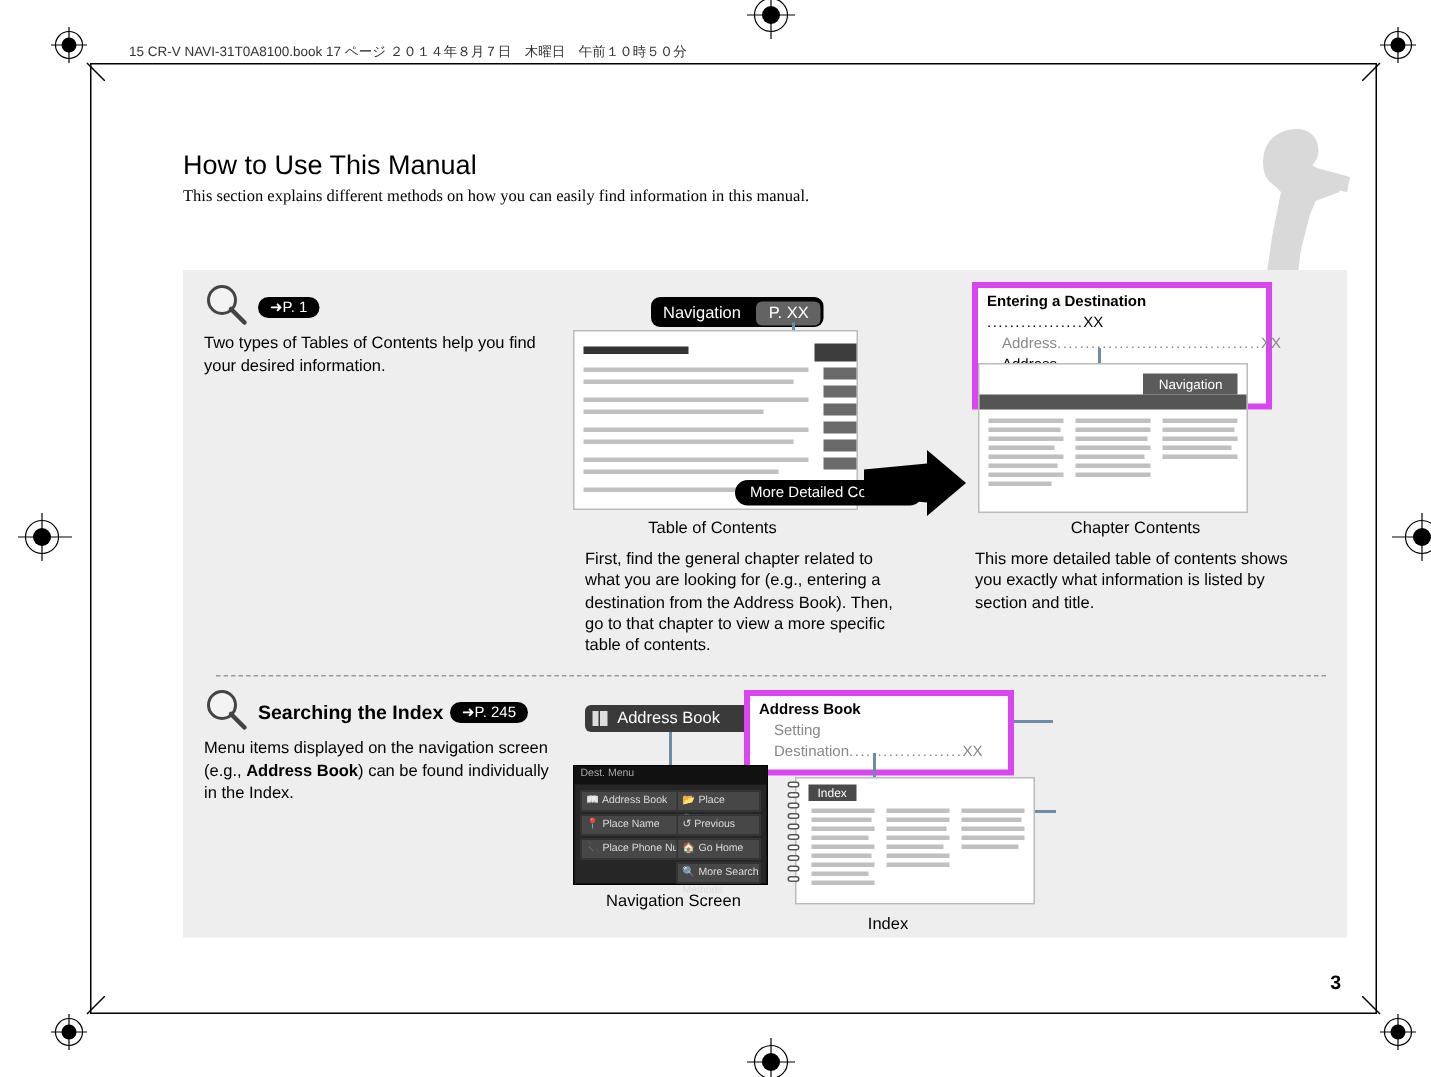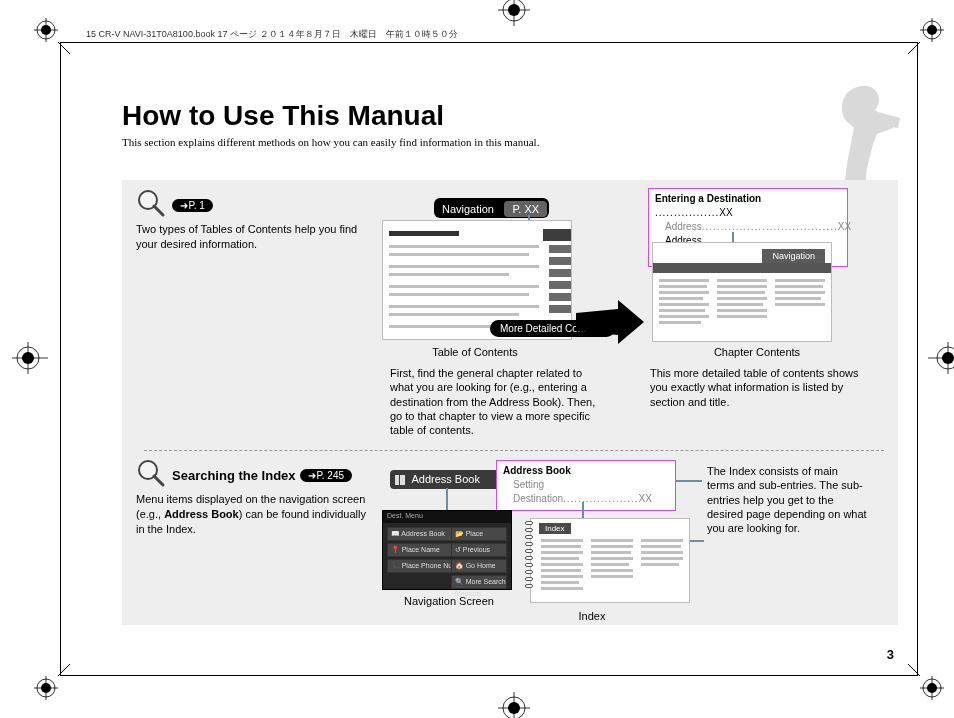--- a/index.html
+++ b/index.html
@@ -22,21 +22,21 @@
   .frame-h{position:absolute;height:1px;background:#000;left:60px;right:36px;}
   .frame-h.top{top:42px;}
   .frame-h.bottom{bottom:42px;}
   .frame-v{position:absolute;width:1px;background:#000;top:42px;bottom:42px;}
   .frame-v.left{left:60px;}
   .frame-v.right{right:36px;}
   
   .docheader{position:absolute;top:28px;left:86px;right:50px;font-size:9px;color:#333;font-family:Liberation Sans, sans-serif;}
   
   .content{position:absolute;top:100px;left:122px;right:58px;}
-  h1.title{font-size:28px;font-weight:bold;margin:0 0 4px 0;}
+  h1.title{font-size:18px;font-weight:normal;margin:0 0 4px 0;}
   .intro{font-size:11px;margin:0 0 20px 0;font-family:Liberation Serif, serif;}
   
   .reader{position:absolute;right:44px;top:86px;width:100px;height:100px;}
   .reader svg{display:block;}
   
   .panel{position:absolute;left:122px;right:56px;top:180px;height:445px;background:#eee;}
   
   .sect{position:absolute;}
   .sect.toc{left:14px;top:16px;width:230px;}
   .sect.idx{left:14px;top:286px;width:230px;}
@@ -59,21 +59,21 @@
   
   .pill{position:absolute;background:#000;color:#fff;font-size:10px;text-align:center;border-radius:12px;padding:3px 10px;line-height:1.1;}
   .pill.more{left:368px;top:140px;}
   
   .arrow{position:absolute;left:454px;top:120px;width:66px;height:44px;}
   .arrow svg{display:block;}
   
   .chthumb{left:530px;top:62px;width:180px;height:100px;}
   .chbadge{position:absolute;right:6px;top:6px;background:#5b5b5b;color:#fff;font-size:9px;padding:2px 10px;}
   
-  .infobox{position:absolute;background:#fff;border:1px solid #d946ef;font-size:10px;padding:3px 6px 4px 6px;line-height:1.4;}
+  .infobox{position:absolute;background:#fff;border:4px solid #d946ef;font-size:10px;padding:3px 6px 4px 6px;line-height:1.4;}
   .infobox .t1{font-weight:bold;}
   .dots{letter-spacing:1px;}
   .enter{left:526px;top:8px;width:200px;}
   .abk{left:374px;top:280px;width:180px;}
   
   .para{position:absolute;font-size:11px;line-height:1.3;}
   .para.p1{left:268px;top:186px;width:208px;}
   .para.p2{left:528px;top:186px;width:210px;}
   .para.p3{left:585px;top:284px;width:160px;}
   .cap.tc{position:absolute;left:288px;top:166px;width:130px;}
@@ -360,18 +360,17 @@
       <div class="fline" style="left:110px;top:32px;width:42px;"></div>
       <div class="fline" style="left:110px;top:38px;width:42px;"></div>
       <div class="fline" style="left:110px;top:44px;width:38px;"></div>
     </div>
 
     <div class="conn" style="left:568px;top:360px;width:14px;"></div>
 
     <div class="cap ns caption">Navigation Screen</div>
     <div class="cap ix caption">Index</div>
 
-    <div class="para p3">The Index consists of main terms and sub-entries. The sub-entries help you get to the desired page depending on what you are looking for.</div>
 
   </div>
 
   <div class="pageno">3</div>
 </div>
 
 </body></html>

